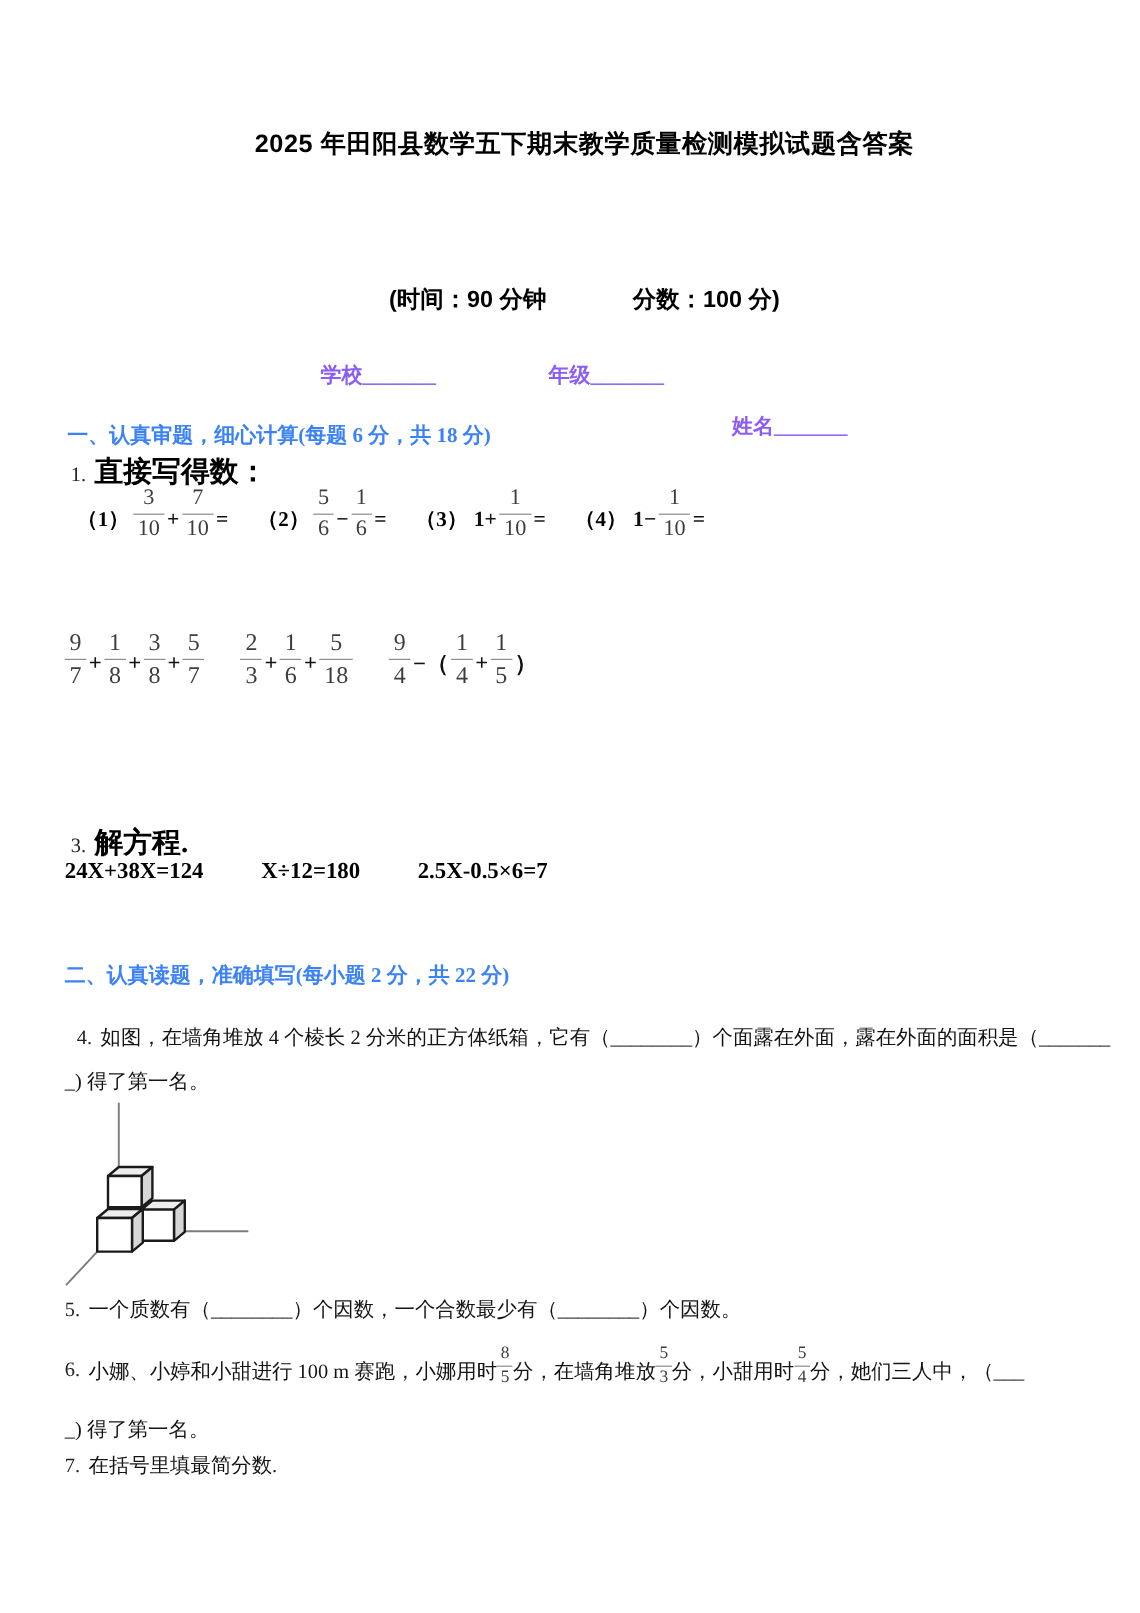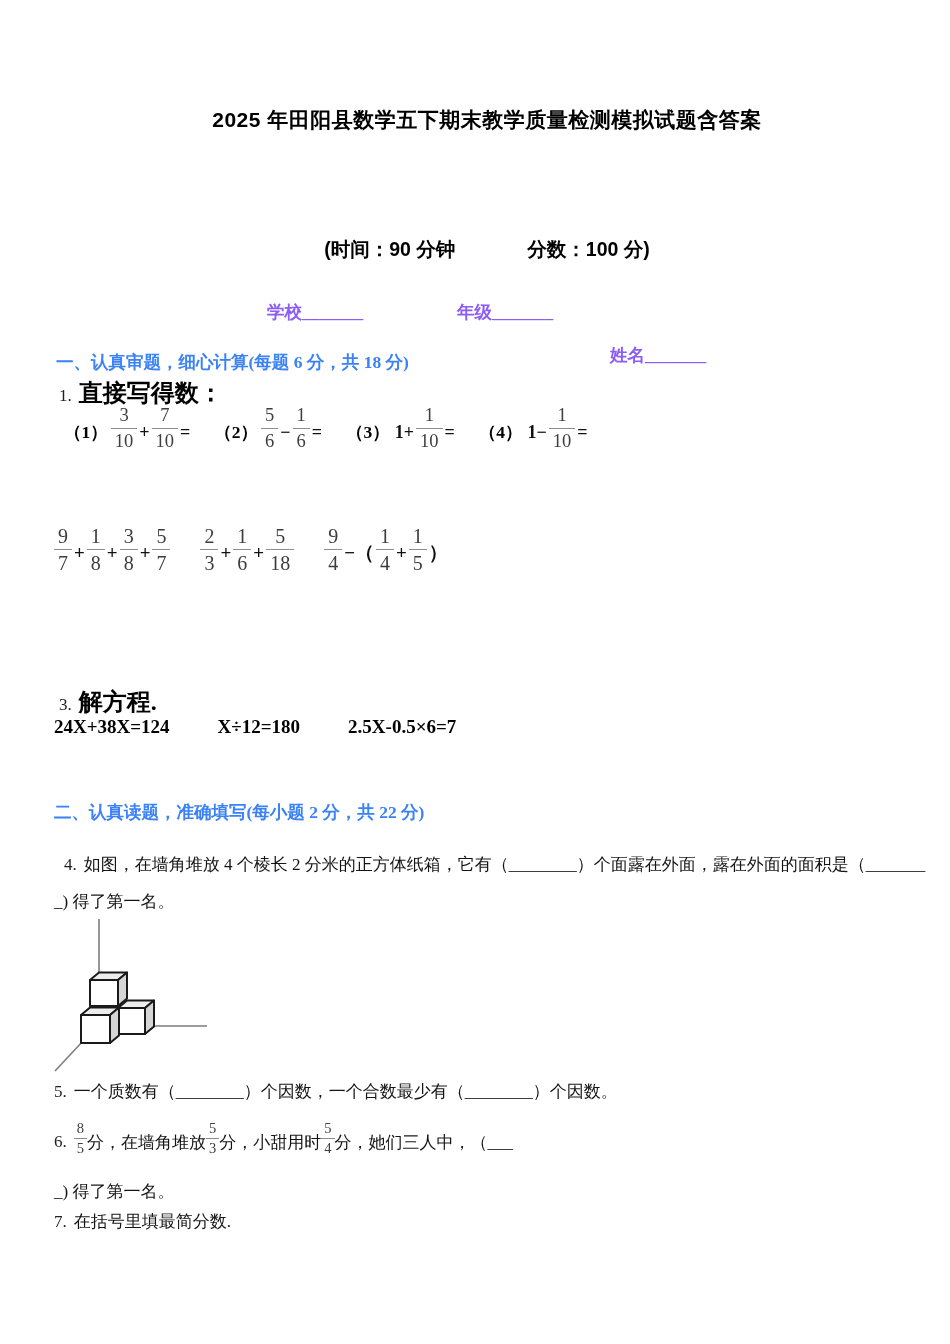--- a/index.html
+++ b/index.html
@@ -226,20 +226,21 @@
     </svg>
   </figure>
 
   <div class="abs q-text" style="left:42px;top:1080px;">
     <span class="q-no">5.</span><span>一个质数有（________）个因数，一个合数最少有（________）个因数。</span>
   </div>
 
   <div class="abs q6-row">
     <span class="q6-no">6.</span>
     <span class="expr expr-sm">
+        <span class="tok">小娜、小婷和小甜进行 100 m 赛跑，小娜用时</span>
         <span class="frac">
           <span class="fn">8</span>
           <span class="fd">5</span>
         </span>
         <span class="tok">分，在墙角堆放</span>
         <span class="frac">
           <span class="fn">5</span>
           <span class="fd">3</span>
         </span>
         <span class="tok">分，小甜用时</span>

